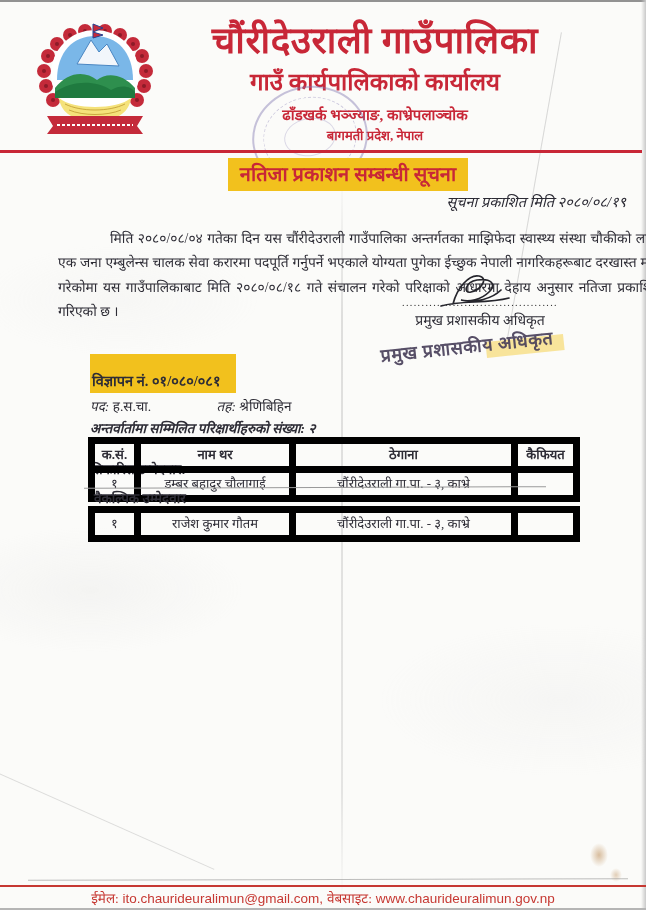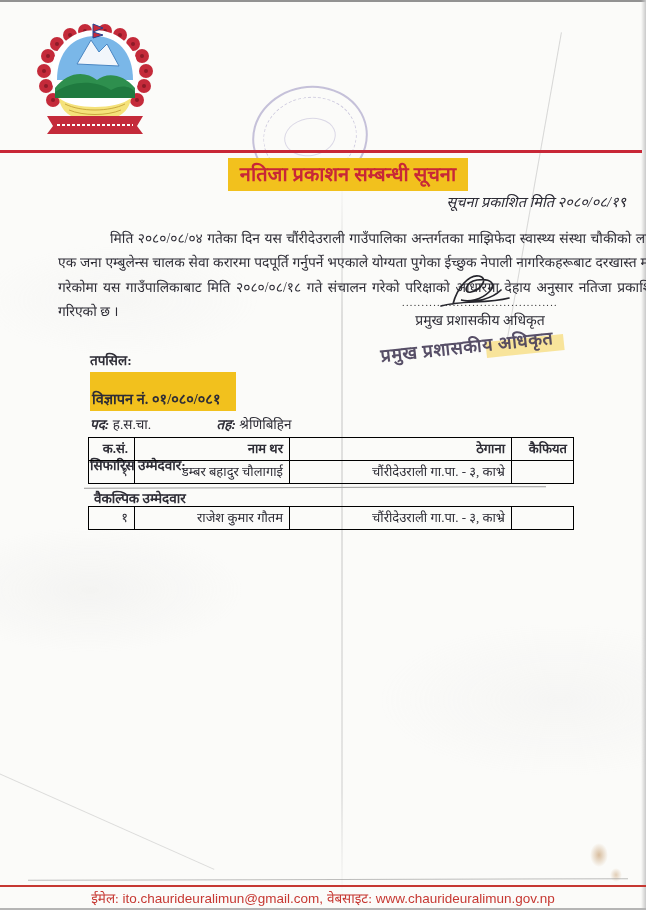--- a/index.html
+++ b/index.html
@@ -67,29 +67,29 @@
     background:rgba(244,200,40,.45);transform:rotate(-6deg);}
   .sig-stamp-text{position:absolute;left:12px;top:2px;white-space:nowrap;transform:rotate(-6deg);
     font-size:18px;font-weight:700;color:#463d58;opacity:.9;letter-spacing:.5px;}
 
   
   .details{position:absolute;left:90px;top:351px;width:490px;font-size:13.5px;}
   .tapasil{font-weight:700;}
   .advert-no{display:inline-block;background:var(--yellow);font-weight:700;font-size:14.5px;
     padding:16px 16px 3px 2px;margin-top:3px;}
   .pd-line{margin-top:4px;}
-  .lbl-italic{font-style:italic;font-weight:700;}
+  .lbl-italic{font-style:italic;font-weight:400;}
   .tah{margin-left:62px;}
   .interview{font-style:italic;font-weight:600;margin-top:4px;}
   .recommended{font-weight:700;margin-top:23px;}
 
   
   table.cand{position:absolute;left:88px;border-collapse:collapse;table-layout:fixed;}
-  table.cand td,table.cand th{border:1px solid #000000;padding:1px 6px 3px;font-size:13px;
-    text-align:right;overflow:hidden;white-space:nowrap;}
+  table.cand td,table.cand th{border:7px solid #000000;padding:1px 6px 3px;font-size:13px;
+    text-align:center;overflow:hidden;white-space:nowrap;}
   table.cand th{font-weight:700;}
   .tbl1{top:437px;}
   .tbl2{top:506px;}
   .col-sn{width:46px;} .col-name{width:155px;} .col-addr{width:222px;} .col-rem{width:62px;}
   .divider{position:absolute;top:487px;left:84px;width:462px;height:1px;background:#9a9a9a;transform:rotate(-.2deg);}
   .alt-label{position:absolute;left:94px;top:489px;font-size:13.5px;font-weight:700;}
 
   
   .footer-grayline{position:absolute;top:879px;left:28px;width:600px;height:1px;background:#8a8a8a;opacity:.55;transform:rotate(-.15deg);}
   .footer-redline{position:absolute;top:885px;left:0;width:646px;height:2px;background:var(--footer-red);}
@@ -160,20 +160,26 @@
       <path d="M32 82 C48 90 76 90 92 82" stroke="#caa93f" stroke-width="1" fill="none"></path>
       <path d="M36 88 C50 94 74 94 88 88" stroke="#caa93f" stroke-width="1" fill="none"></path>
 
       <path d="M60 2 L60 16 L70 13 L60 10 L70 6 Z" fill="#c42a3a" stroke="#28418f" stroke-width="1"></path>
 
       <path d="M14 94 L110 94 L104 104 L110 112 L14 112 L20 104 Z" fill="#c42a3a"></path>
       <path d="M24 103 L100 103" stroke="#ffffff" stroke-width="2" stroke-dasharray="3 2"></path>
     </svg>
   </div>
 
+  <div class="header-text">
+    <div class="muni-title">चौंरीदेउराली गाउँपालिका</div>
+    <div class="office-name">गाउँ कार्यपालिकाको कार्यालय</div>
+    <div class="addr1">ढाँडखर्क भञ्ज्याङ, काभ्रेपलाञ्चोक</div>
+    <div class="addr2">बागमती प्रदेश, नेपाल</div>
+  </div>
 
   <div class="round-stamp"></div>
 
   <div class="red-rule"></div>
 
   <div class="notice-row">
     <span class="notice-title">नतिजा प्रकाशन सम्बन्धी सूचना</span>
   </div>
   <div class="date-line">सूचना प्रकाशित मिति २०८०/०८/१९</div>
 
@@ -185,28 +191,28 @@
     </svg>
     <div class="sig-dots">........................................</div>
     <div class="sig-title">प्रमुख प्रशासकीय अधिकृत</div>
     <div class="sig-stamp-wrap">
       <div class="sig-stamp-smudge"></div>
       <div class="sig-stamp-text">प्रमुख प्रशासकीय अधिकृत</div>
     </div>
   </div>
 
   <div class="details">
-    <div class="tapasil">तपसिल:</div>
     <div><span class="advert-no">विज्ञापन नं. ०१/०८०/०८१</span></div>
     <div class="pd-line">
       <span class="lbl-italic">पद:</span>
       <span>ह.स.चा.</span>
       <span class="tah lbl-italic">तह:</span>
       <span>श्रेणिबिहिन</span>
     </div>
+    <div class="interview">अन्तर्वार्तामा सम्मिलित परिक्षार्थीहरुको संख्या: २</div>
     <div class="recommended">सिफारिस उम्मेदवार:</div>
   </div>
 
   <table class="cand tbl1">
     <colgroup>
         <col class="col-sn">
         <col class="col-name">
         <col class="col-addr">
         <col class="col-rem">
       </colgroup>

